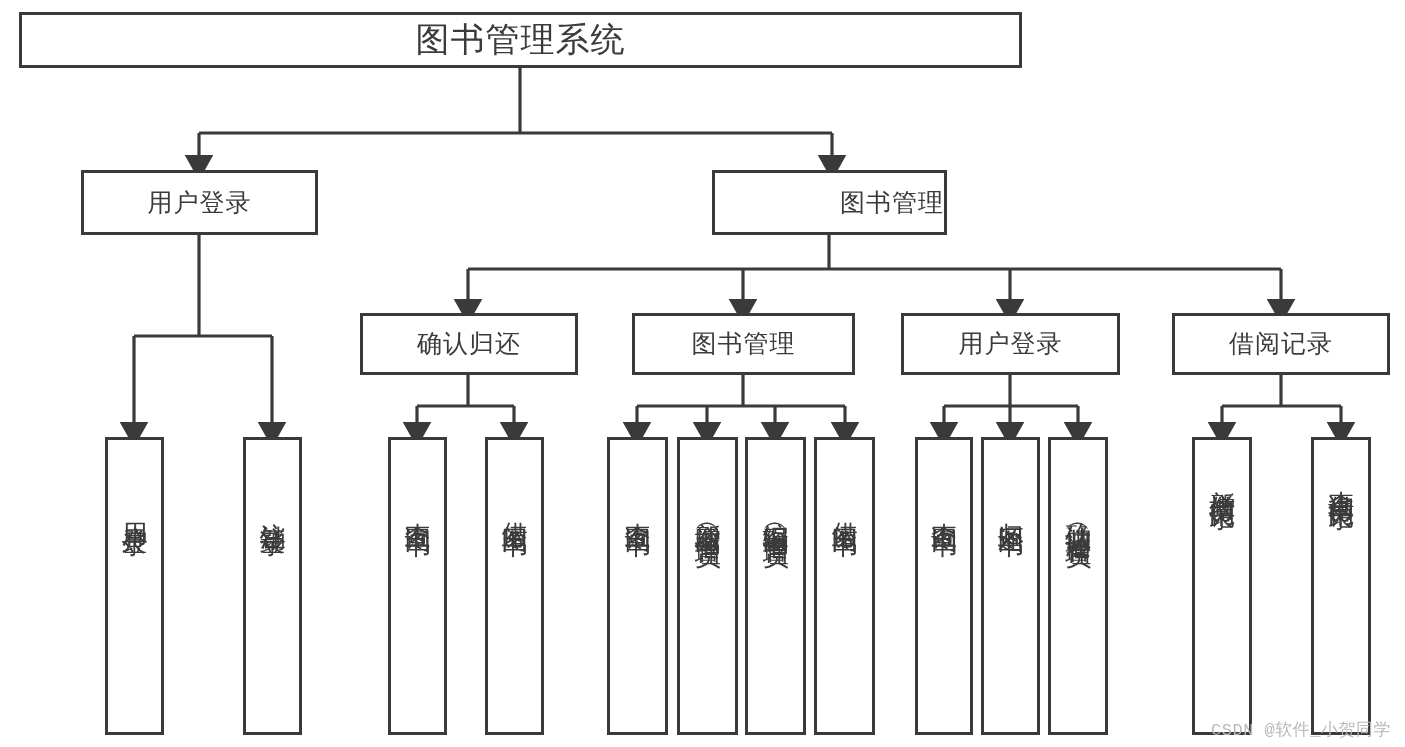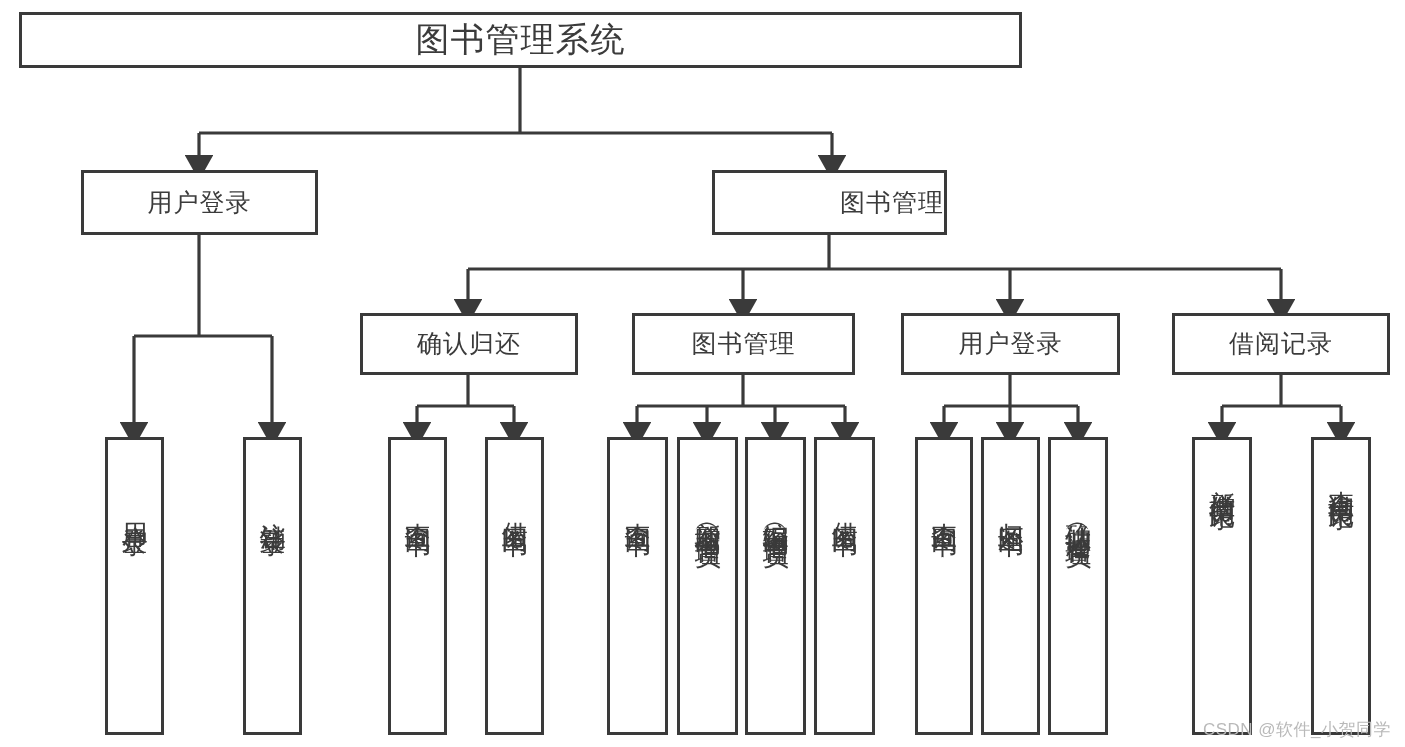--- a/index.html
+++ b/index.html
@@ -52,21 +52,21 @@
     white-space:nowrap;
   }
   .leaf-tall{ padding-top:8px; }
   .watermark{
     position:absolute;
     right:14px;bottom:6px;
     font-size:17px;
     color:#b9b9b9;
     letter-spacing:.5px;
     z-index:9;
-    font-family:Liberation Sans, sans-serif;
+    font-family:Liberation Mono, monospace;
   }
 </style>
 </head>
 <body>
 
 <div id="diagram">
 
   <svg id="wires" viewBox="0 0 1405 747" xmlns="http://www.w3.org/2000/svg">
     <defs>
       <marker id="arw" markerWidth="9" markerHeight="9" refX="1" refY="4.5" orient="auto" markerUnits="strokeWidth">

